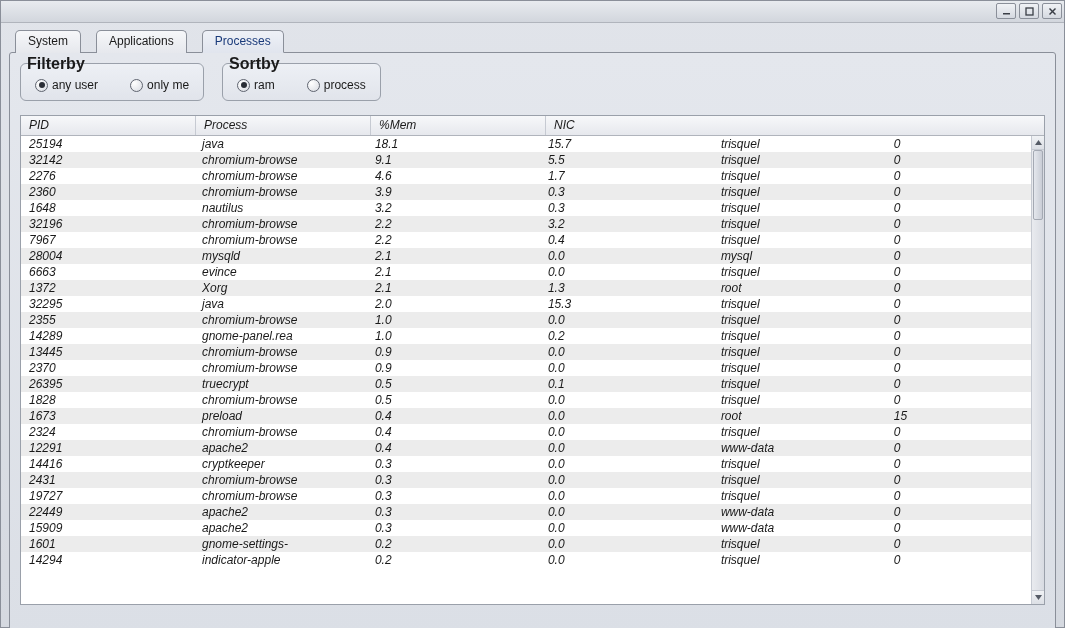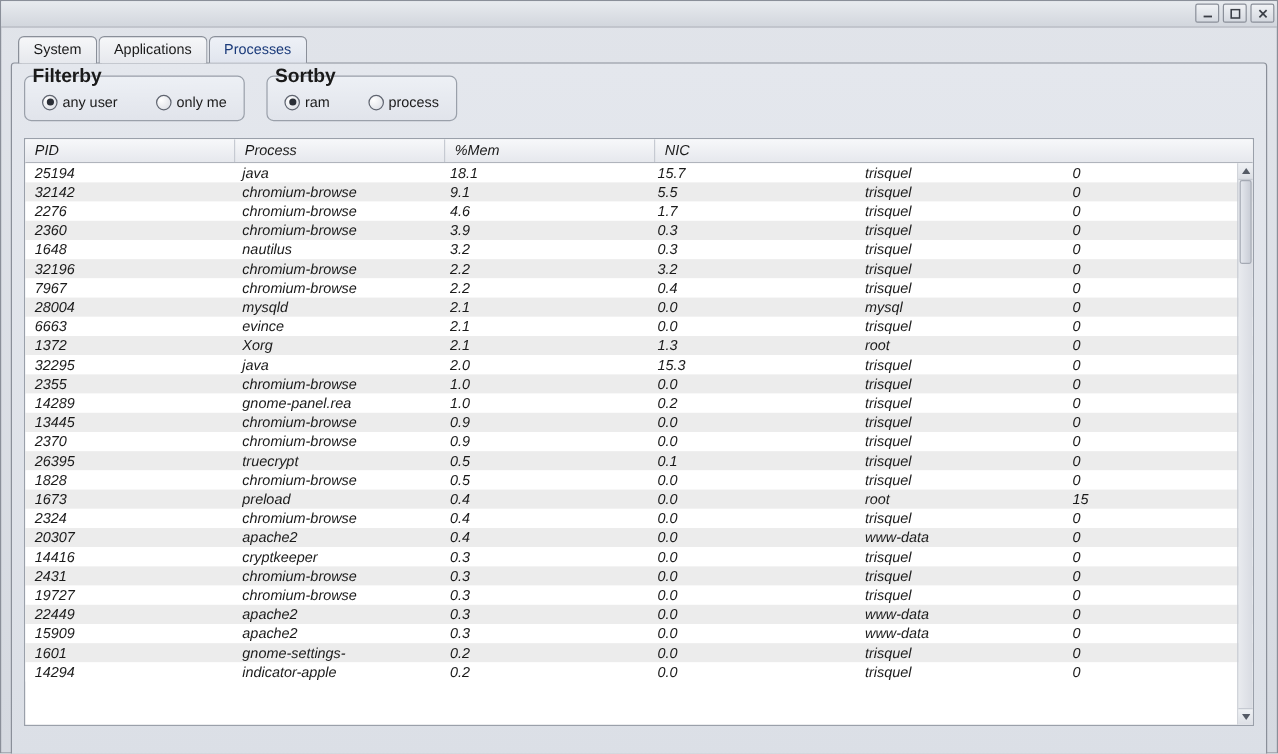--- a/index.html
+++ b/index.html
@@ -45,21 +45,21 @@
     align-items: center;
     justify-content: center;
     cursor: pointer;
   }
   .win-btn svg { display: block; }
   .content-area {
     padding: 6px 8px 8px 8px;
   }
   .tabs {
     display: flex;
-    gap: 0;
+    gap: 14px;
     margin-left: 6px;
     position: relative;
     z-index: 2;
   }
   .tab {
     padding: 3px 12px 4px 12px;
     background: linear-gradient(#f6f7f9, #e6e8ed);
     border: 1px solid #8a8f99;
     border-bottom: none;
     border-radius: 5px 5px 0 0;
@@ -424,21 +424,21 @@
             </div>
             <div class="tr even">
               <div class="td c-pid">2324</div>
               <div class="td c-proc">chromium-browse</div>
               <div class="td c-mem">0.4</div>
               <div class="td c-cpu">0.0</div>
               <div class="td c-user">trisquel</div>
               <div class="td c-nic">0</div>
             </div>
             <div class="tr odd">
-              <div class="td c-pid">20307</div>
+              <div class="td c-pid">12291</div>
               <div class="td c-proc">apache2</div>
               <div class="td c-mem">0.4</div>
               <div class="td c-cpu">0.0</div>
               <div class="td c-user">www-data</div>
               <div class="td c-nic">0</div>
             </div>
             <div class="tr even">
               <div class="td c-pid">14416</div>
               <div class="td c-proc">cryptkeeper</div>
               <div class="td c-mem">0.3</div>

